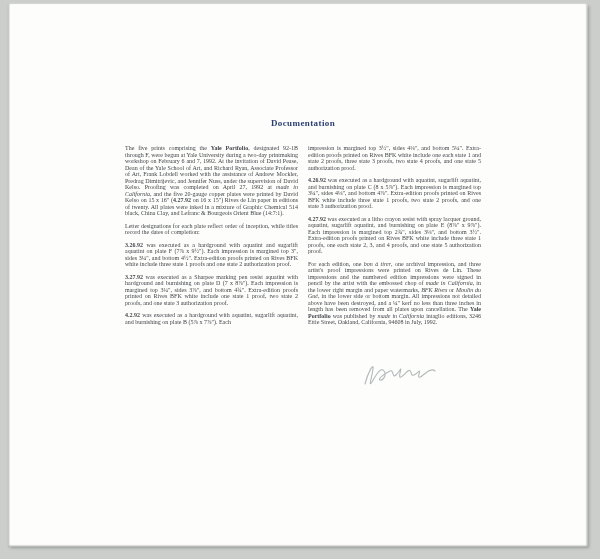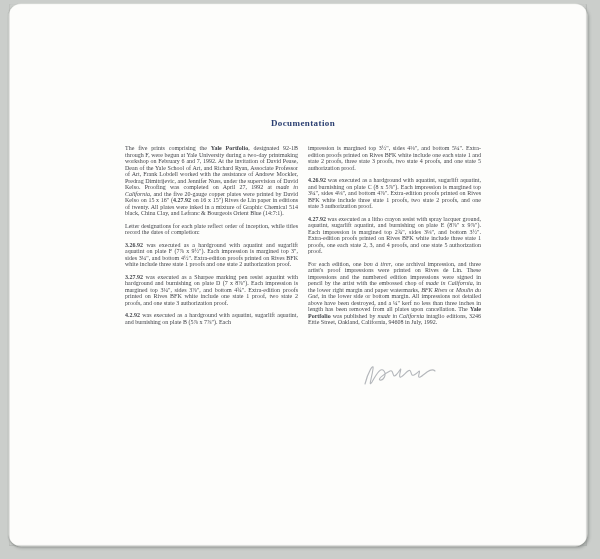--- a/index.html
+++ b/index.html
@@ -8,21 +8,21 @@
     background:#cbcecb;
     font-family:"Liberation Serif", serif;
     position:relative;
     overflow:hidden;
   }
   .stage{position:absolute;inset:0;}
   .paper{
     position:absolute;
     left:9px;top:4px;width:578px;height:542px;
     background:#fdfdfb;
-    border-radius:12px;
+    border-radius:1px;
     box-shadow:0 0 0 0.5px #e3e5e1, 1.5px 2px 3px rgba(60,65,62,.35), -0.5px 0.5px 1px rgba(60,65,62,.18);
   }
   
   .paper::after{
     content:"";position:absolute;inset:0;border-radius:1px;
     box-shadow:inset -1px 0 1px rgba(150,152,148,.35), inset 0 -1px 1px rgba(150,152,148,.3), inset 1px 0 0 rgba(170,172,168,.25);
     pointer-events:none;
   }
   .doc-block{
     position:absolute;left:116px;top:114px;width:356px;

